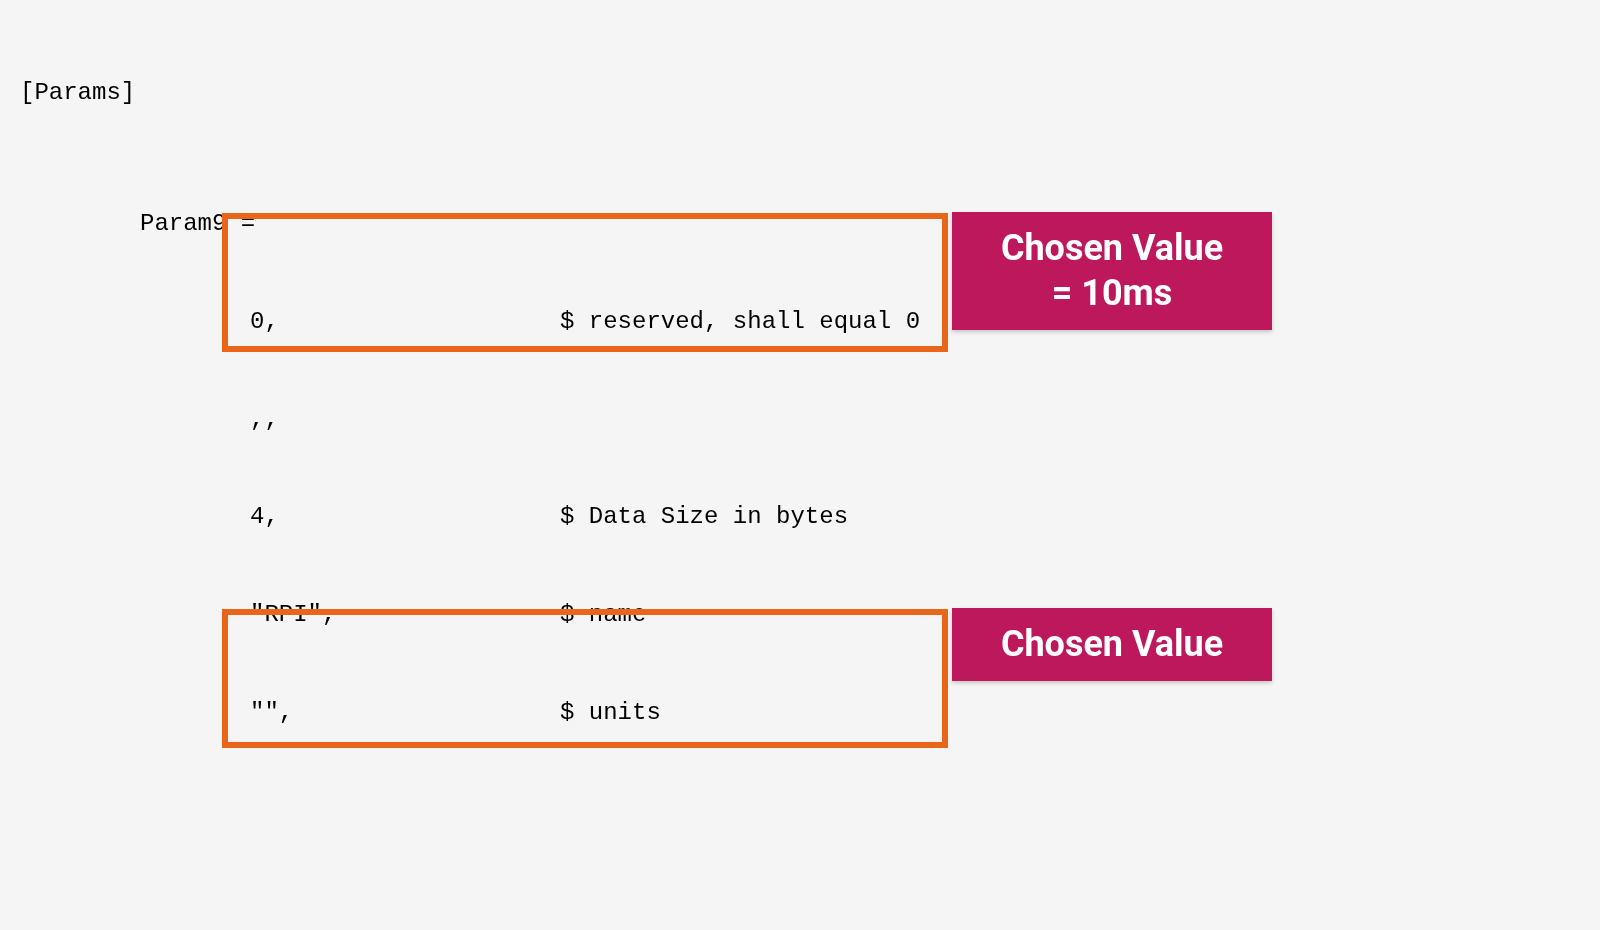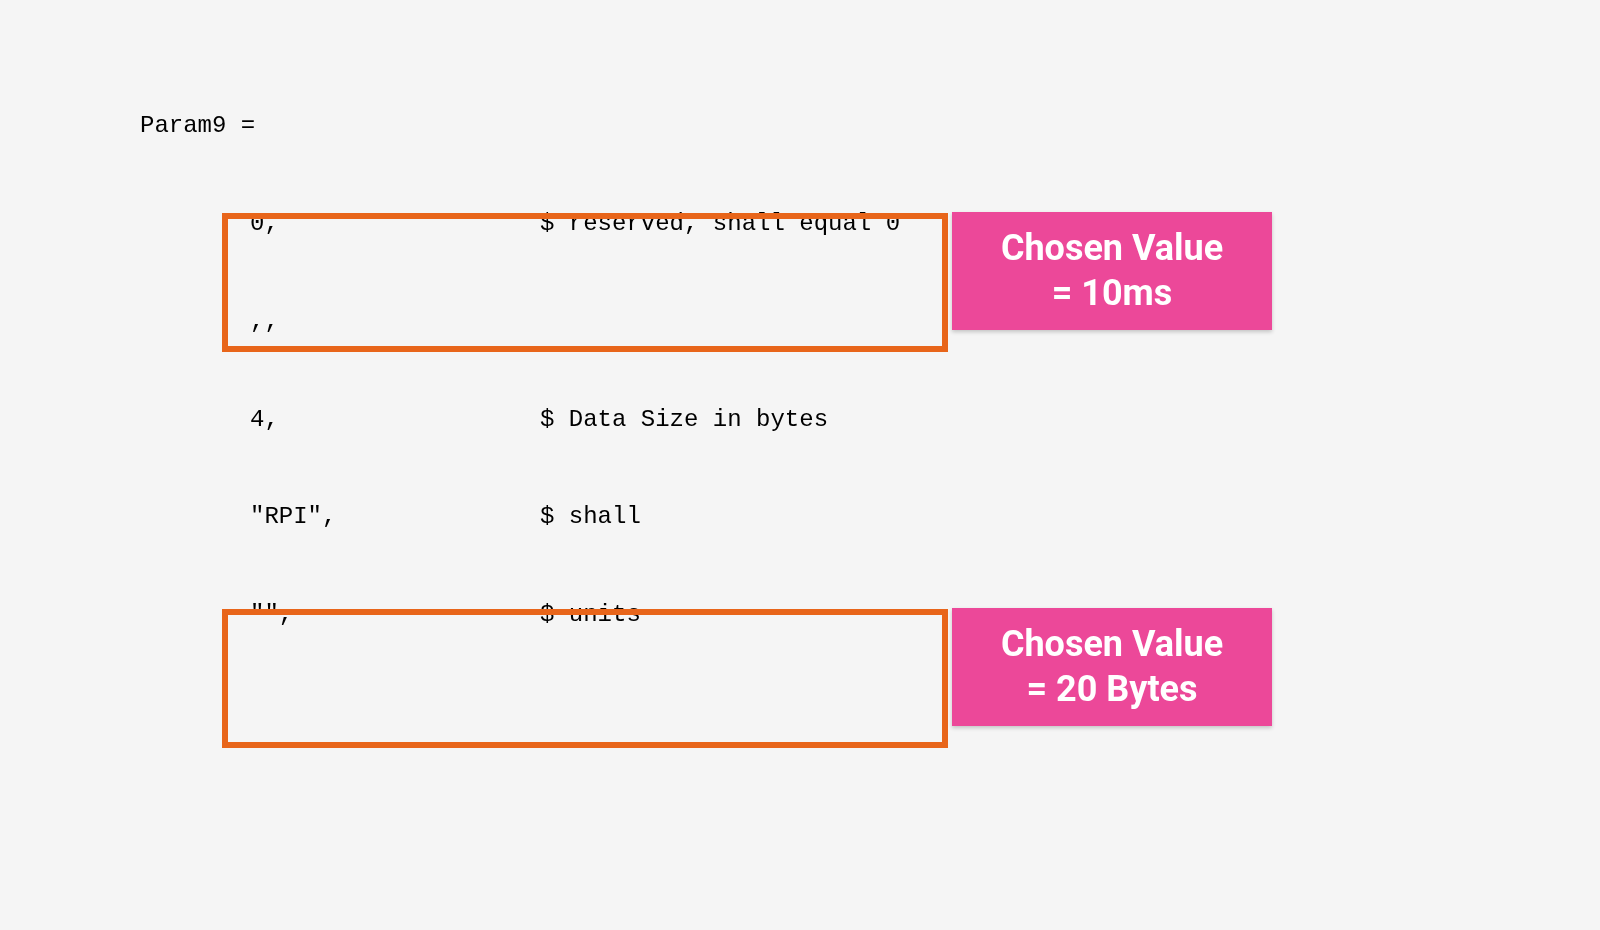--- a/index.html
+++ b/index.html
@@ -15,50 +15,51 @@
     overflow: hidden;
   }
   .code-area {
     position: relative;
     white-space: pre;
     color: #000;
   }
   .line { display: block; }
   .indent-1 { padding-left: 120px; }
   .indent-2 { padding-left: 230px; }
-  .comment-col { position: absolute; left: 520px; }
+  .comment-col { position: absolute; left: 540px; }
   .orange-box {
     position: absolute;
     border: 6px solid #e8651a;
     background: transparent;
     pointer-events: none;
   }
   .callout {
     position: absolute;
-    background: #ec4899;
+    background: #be185d;
     color: #fff;
     font-family: 'Segoe UI', 'Roboto', Arial, sans-serif;
     font-weight: 700;
     font-size: 36px;
     padding: 14px 24px;
     text-align: center;
     line-height: 1.25;
     box-shadow: 0 2px 4px rgba(0,0,0,0.2);
   }
 </style>
 </head>
 <body>
 
 <div class="code-area">
+  <span class="line">[Params]</span>
 
   <span class="line indent-1"><span>Param9</span> =</span>
   <span class="line indent-2"><span>0,</span><span class="comment-col">$ reserved, shall equal 0</span></span>
   <span class="line indent-2"><span>,,</span></span>
   <span class="line indent-2"><span>4,</span><span class="comment-col">$ Data Size in bytes</span></span>
-  <span class="line indent-2"><span>"RPI",</span><span class="comment-col">$ shall</span></span>
+  <span class="line indent-2"><span>"RPI",</span><span class="comment-col">$ name</span></span>
   <span class="line indent-2"><span>"",</span><span class="comment-col">$ units</span></span>
   
   
   
   
   
 
   
   
   
@@ -76,14 +77,13 @@
 
 <div class="orange-box" style="left:222px;top:213px;width:726px;height:139px;"></div>
 <div class="orange-box" style="left:222px;top:609px;width:726px;height:139px;"></div>
 
 <div class="callout" style="left:952px;top:212px;width:320px;">
   <div>Chosen Value</div>
   <div>= 10ms</div>
 </div>
 <div class="callout" style="left:952px;top:608px;width:320px;">
   <div>Chosen Value</div>
-  <div>= 20 Bytes</div>
 </div>
 
 </body></html>

